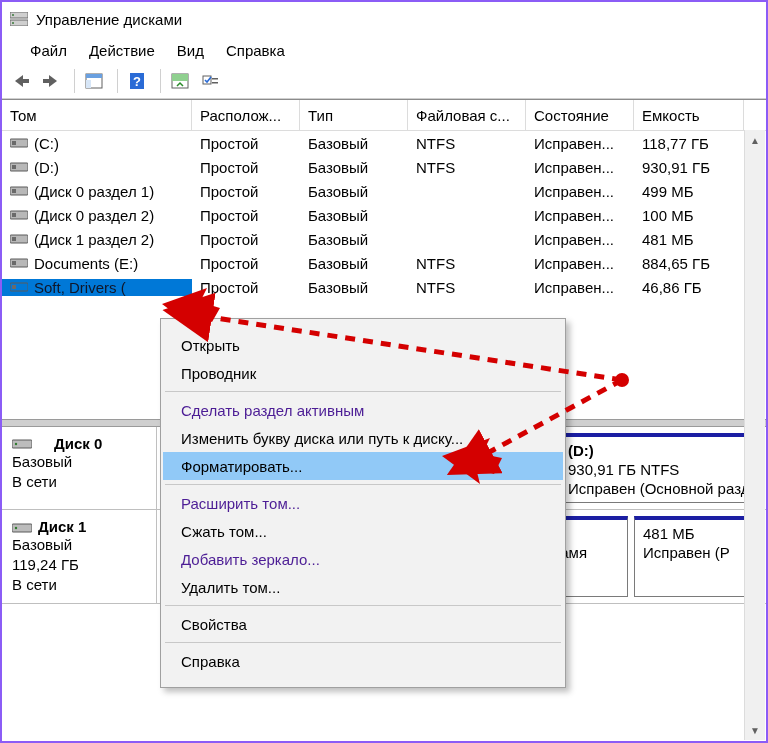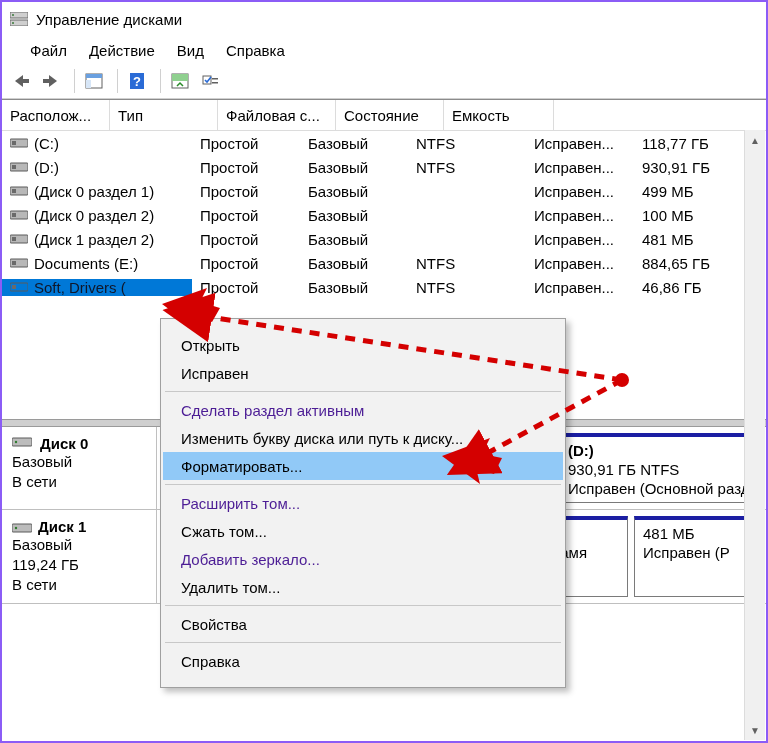--- a/index.html
+++ b/index.html
@@ -121,20 +121,21 @@
           <rect x="3" y="3" width="8" height="8" fill="none" stroke="#606060"></rect>
           <path d="M5 7 L7 9 L11 4" stroke="#2a6bd6" fill="none" stroke-width="1.6"></path>
           <rect x="12" y="5" width="6" height="1.5" fill="#606060"></rect>
           <rect x="12" y="9" width="6" height="1.5" fill="#606060"></rect>
         </svg>
     </div>
   </div>
 
   <div class="grid">
     <div class="grid-header">
+      <div class="gh c0">Том</div>
       <div class="gh c1">Располож...</div>
       <div class="gh c2">Тип</div>
       <div class="gh c3">Файловая с...</div>
       <div class="gh c4">Состояние</div>
       <div class="gh c5">Емкость</div>
     </div>
     <div class="grid-body" id="grid-body">
         <div class="gr">
           <div class="gc c0">
             <svg class="vol-icon" width="18" height="12" viewBox="0 0 18 12">
@@ -236,21 +237,21 @@
       </div>
   </div>
 
   <div style="height:120px"></div>
 
   <div class="sep-bar"></div>
 
   <div class="diskpane" id="diskpane">
       <div class="disk-row">
         <div class="disk-label">
-          <div style="display:flex;align-items:flex-start;gap:8px">
+          <div style="display:flex;align-items:center;gap:22px">
             <svg width="20" height="14" viewBox="0 0 20 14">
               <rect x="0" y="3" width="20" height="8" rx="1" fill="#bcbcbc" stroke="#5a5a5a"></rect>
               <circle cx="4" cy="7" r="1.2" fill="#2f7a2f"></circle>
             </svg>
             <span class="dname">Диск 0</span>
           </div>
           <div class="dline">Базовый</div>
           <div class="dline">В сети</div>
         </div>
         <div class="disk-parts">
@@ -288,21 +289,21 @@
       </div>
     </div>
 
   <div class="sb">
     <div class="up">▲</div>
     <div class="down">▼</div>
   </div>
 
   <div class="ctx">
     <div class="mi">Открыть</div>
-    <div class="mi">Исправен</div>
+    <div class="mi">Проводник</div>
     <hr>
     <div class="mi disabled">Сделать раздел активным</div>
     <div class="mi">Изменить букву диска или путь к диску...</div>
     <div class="mi hover">Форматировать...</div>
     <hr>
     <div class="mi disabled">Расширить том...</div>
     <div class="mi">Сжать том...</div>
     <div class="mi disabled">Добавить зеркало...</div>
     <div class="mi">Удалить том...</div>
     <hr>

